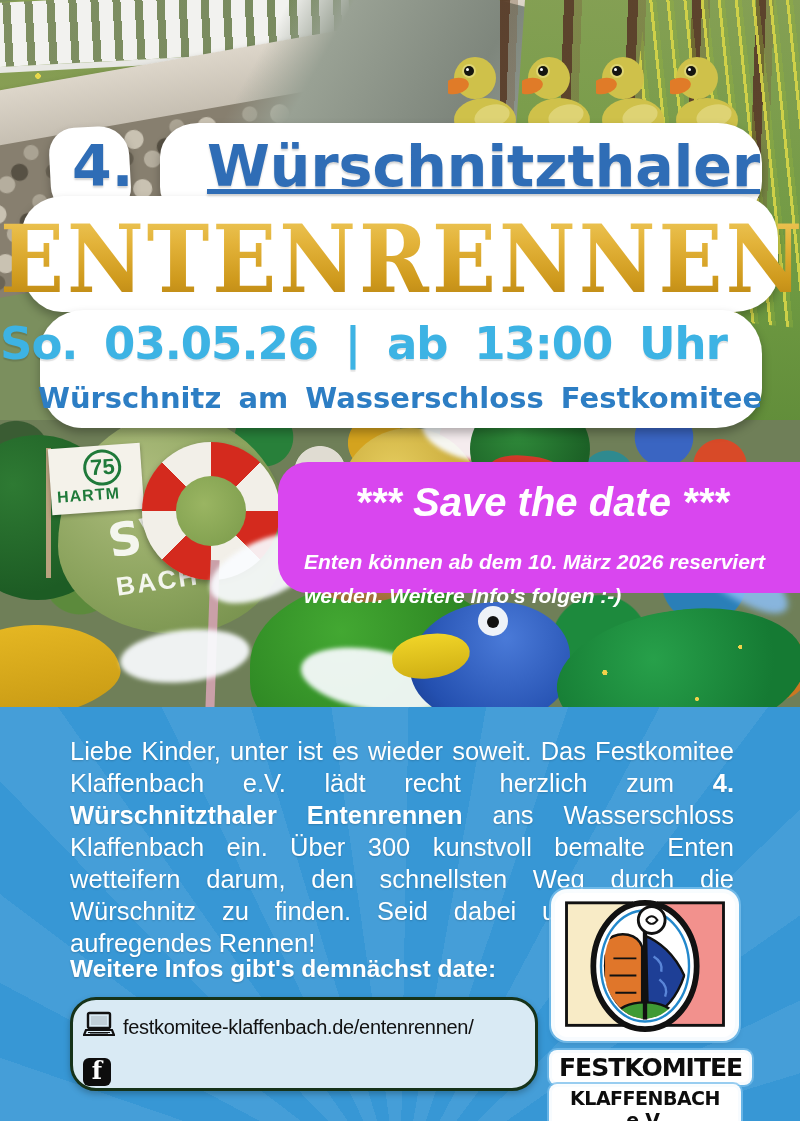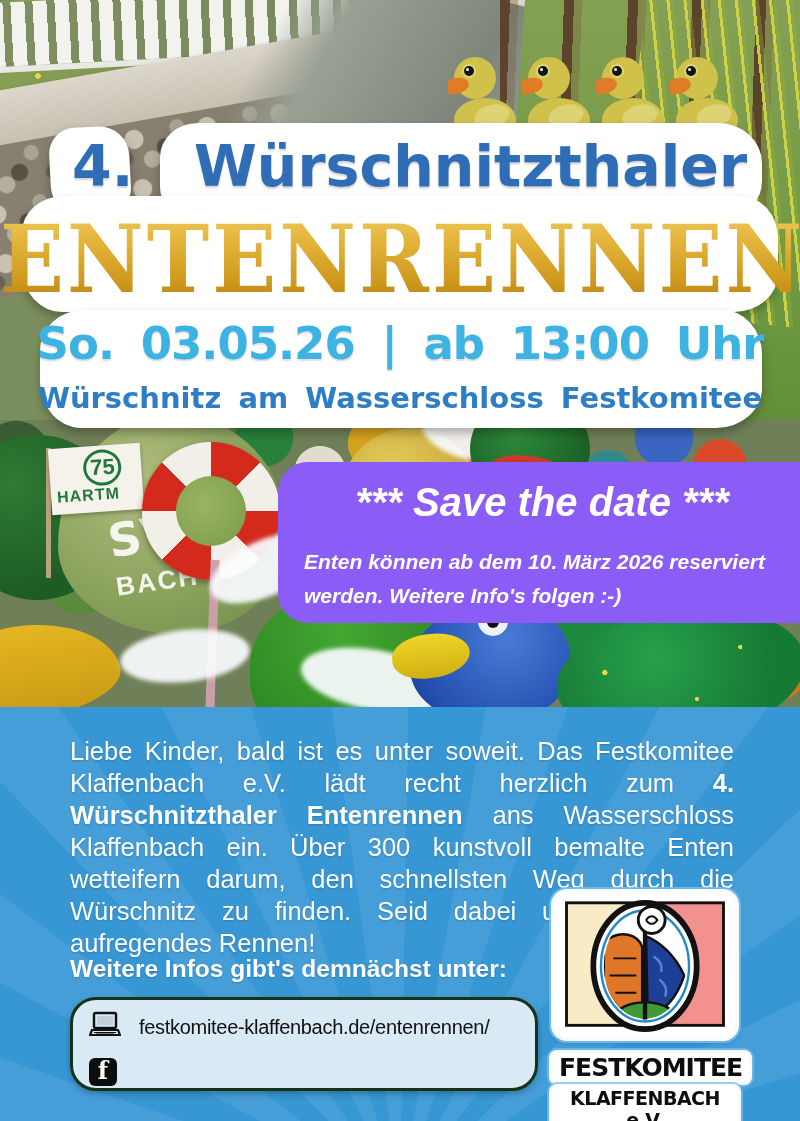--- a/index.html
+++ b/index.html
@@ -117,45 +117,45 @@
   
   .band{position:absolute;background:#fff;box-shadow:0 5px 10px rgba(0,0,0,.28);}
   .band-num{left:50px;top:127px;width:80px;height:86px;border-radius:26px 30px 24px 28px;transform:rotate(-3deg);}
   .band-title{left:160px;top:123px;width:602px;height:94px;border-radius:38px 44px 34px 30px/34px 40px 36px 30px;}
   .band-enten{left:22px;top:196px;width:756px;height:116px;border-radius:42px 38px 44px 40px/36px 42px 38px 44px;}
   .band-date{left:40px;top:310px;width:722px;height:118px;border-radius:44px 40px 46px 42px/40px 44px 40px 46px;}
   
   .title1{position:absolute;left:0;top:133px;width:800px;height:78px;color:#2f6db6;
     font-family:"DejaVu Sans",sans-serif;font-weight:bold;font-size:57px;text-shadow:0 2px 2px rgba(0,0,0,.18);}
   .title1 .t-num{position:absolute;left:72px;top:0;}
-  .title1 .t-main{position:absolute;left:194px;top:0;}
+  .title1 .t-main{position:absolute;left:207px;top:0;text-decoration:underline;}
   .title2{position:absolute;left:0;top:204px;width:800px;margin:0;text-align:center;
     font-family:"DejaVu Serif",serif;font-weight:bold;font-size:84px;letter-spacing:3px;
     transform:scaleY(1.12);transform-origin:top center;
     background:linear-gradient(#f0cd62,#e3b33a 35%,#cf9a1d 68%,#b07c10);
     -webkit-background-clip:text;background-clip:text;color:transparent;}
-  .date-line{position:absolute;left:0;top:317px;width:800px;text-align:center;color:#3db3e4;
+  .date-line{position:absolute;left:0;top:317px;width:800px;color:#3db3e4;
     font-family:"DejaVu Sans",sans-serif;font-weight:bold;font-size:45px;letter-spacing:-1px;word-spacing:12px;
     text-shadow:0 2px 1px rgba(0,0,0,.12);}
   .loc-line{position:absolute;left:0;top:381px;width:800px;text-align:center;color:#2d7ec4;
     font-family:"DejaVu Sans",sans-serif;font-weight:bold;font-size:29px;word-spacing:7px;}
   
-  .savebox{position:absolute;left:278px;top:462px;width:522px;height:161px;background:#8b5cf6;
+  .savebox{position:absolute;left:278px;top:462px;width:522px;height:131px;background:#d946ef;
     border-radius:30px 0 0 30px;color:#fff;box-sizing:border-box;padding:14px 20px 0 26px;}
   .save-title{font-family:"Liberation Sans",sans-serif;font-weight:bold;font-style:italic;font-size:40px;text-align:center;margin-top:4px;}
   .save-body{font-family:"Liberation Sans",sans-serif;font-weight:bold;font-style:italic;font-size:21px;line-height:1.62;margin:20px 0 0 0;}
   
   .blue-bottom{position:absolute;left:0;top:707px;width:800px;height:414px;
     background:repeating-conic-gradient(from -80deg at 50% 118%,rgba(255,255,255,.07) 0deg 9deg,rgba(255,255,255,0) 9deg 18deg),#3797d5;}
   .body-text{margin:0 66px 0 70px;padding-top:28px;color:#fff;font-size:25.5px;line-height:32px;
     text-align:justify;text-shadow:0 1px 2px rgba(0,0,0,.18);}
   .more-label{position:absolute;left:70px;top:248px;color:#fff;font-weight:bold;font-size:24.5px;text-shadow:0 1px 2px rgba(0,0,0,.2);}
   .links-box{position:absolute;left:70px;top:290px;width:468px;height:94px;background:#d9eaf4;
     border:3px solid #16331a;border-radius:26px;box-sizing:border-box;box-shadow:0 3px 6px rgba(0,0,0,.25);}
-  .link-row{display:flex;align-items:center;gap:18px;height:40px;padding-left:16px;margin-top:5px;}
+  .link-row{display:flex;align-items:center;gap:8px;height:40px;padding-left:10px;margin-top:5px;}
   .link-row:first-child{margin-top:7px;}
   .link-text{font-size:20px;color:#111;letter-spacing:-.3px;}
   .fb-icon{width:28px;height:28px;background:#0d0d0d;border-radius:6px;color:#fff;font-weight:bold;
     font-size:24px;line-height:26px;text-align:center;font-family:"DejaVu Serif",serif;}
   
   .logo{position:absolute;left:552px;top:186px;width:186px;text-align:center;}
   .crest-card{width:172px;height:136px;margin:0 auto;background:#fff;border-radius:12px;padding:6px 4px 2px 4px;
     box-shadow:0 0 0 4px rgba(255,255,255,.95),0 0 0 6px rgba(120,190,235,.85),0 4px 8px rgba(0,30,70,.3);}
   .logo-line{display:inline-block;background:#fff;border-radius:5px;padding:0 7px;color:#0d0d0d;
     font-family:"DejaVu Sans",sans-serif;font-weight:bold;
@@ -269,23 +269,23 @@
   <h1 class="title2">ENTENRENNEN</h1>
   <div class="date-line">So. 03.05.26 | ab 13:00 Uhr</div>
   <div class="loc-line">Würschnitz am Wasserschloss Festkomitee</div>
 
   <div class="savebox">
     <div class="save-title">*** Save the date ***</div>
     <p class="save-body">Enten können ab dem 10. März 2026 reserviert werden. Weitere Info's folgen :-)</p>
   </div>
 
   <div class="blue-bottom">
-    <p class="body-text"><span>Liebe Kinder, bald ist es unter soweit. Das Festkomitee Klaffenbach e.V. lädt recht herzlich zum </span><b>4. Würschnitzthaler Entenrennen</b><span> ans Wasserschloss Klaffenbach ein. Über 300 kunstvoll bemalte Enten wetteifern darum, den schnellsten Weg durch die Würschnitz zu finden. Seid dabei und erlebt ein aufregendes Rennen!</span></p>
-
-    <div class="more-label">Weitere Infos gibt's demnächst unter:</div>
+    <p class="body-text"><span>Liebe Kinder, unter ist es wieder soweit. Das Festkomitee Klaffenbach e.V. lädt recht herzlich zum </span><b>4. Würschnitzthaler Entenrennen</b><span> ans Wasserschloss Klaffenbach ein. Über 300 kunstvoll bemalte Enten wetteifern darum, den schnellsten Weg durch die Würschnitz zu finden. Seid dabei und erlebt ein aufregendes Rennen!</span></p>
+
+    <div class="more-label">Weitere Infos gibt's demnächst date:</div>
 
     <div class="links-box">
       <div class="link-row">
         <span>
           <svg width="32" height="28" viewBox="0 0 32 28">
               <rect x="5" y="2" width="22" height="15" rx="1.5" fill="none" stroke="#111" stroke-width="2.4"></rect>
               <rect x="8" y="5" width="16" height="9" fill="#111" opacity=".12"></rect>
               <path d="M3 19 L29 19 L31 24 L1 24 Z" fill="none" stroke="#111" stroke-width="2.2"></path>
               <path d="M5 21.5 h22 M7 23 h18" stroke="#111" stroke-width="1.2"></path>
             </svg>

